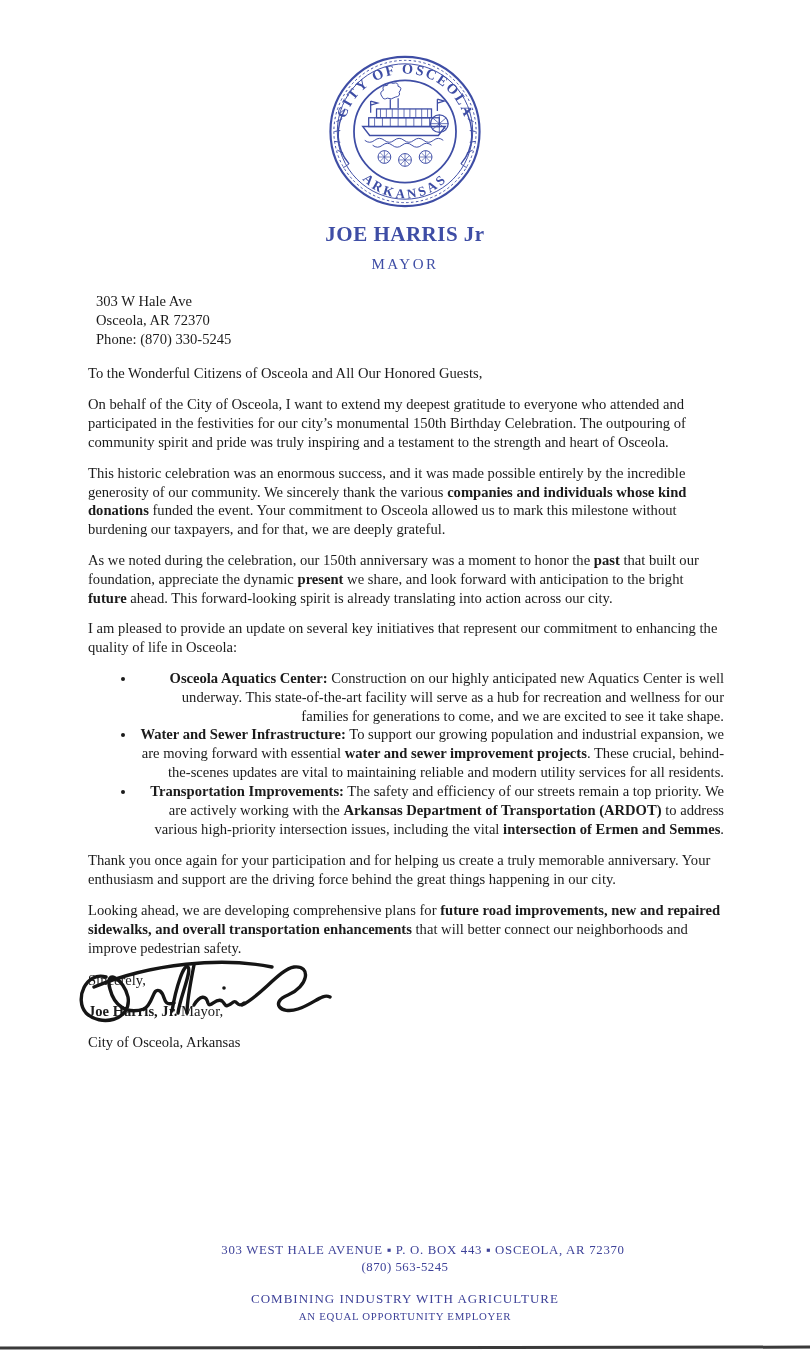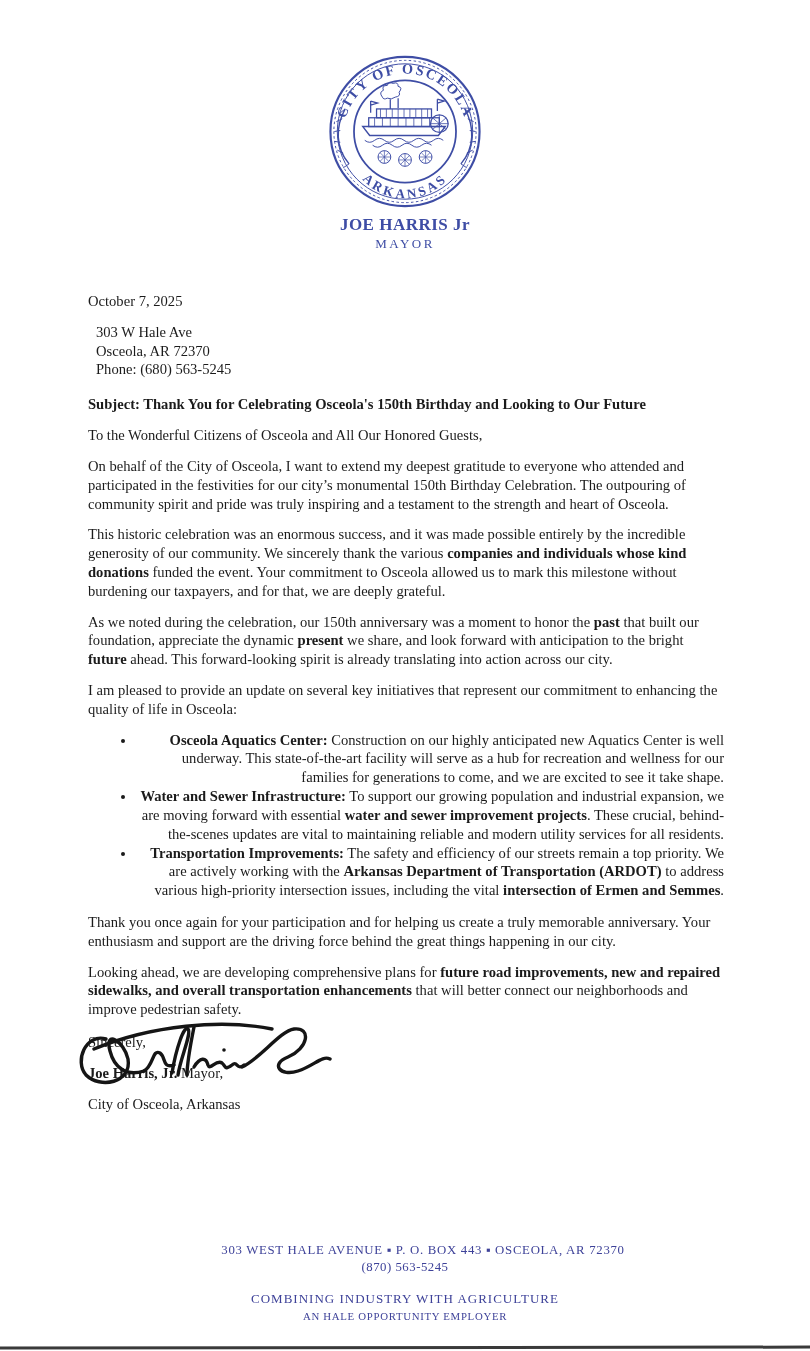--- a/index.html
+++ b/index.html
@@ -5,22 +5,22 @@
   html,body{margin:0;padding:0;background:#e8e8e8;}
   .page{
     width:810px;height:1351px;position:relative;background:#ffffff;
     font-family:"Liberation Serif","DejaVu Serif",serif;color:#1b1b1b;
     overflow:hidden;margin:0 auto;
   }
   
   .letterhead{position:absolute;top:54px;left:0;width:100%;text-align:center;}
   .seal-svg{display:inline-block;}
   .seal-svg text{font-family:"Liberation Serif","DejaVu Serif",serif;font-weight:bold;}
-  .mayor-name{color:#3e4da5;font-weight:bold;font-size:17px;letter-spacing:.5px;margin-top:2px;}
-  .mayor-title{color:#3e4da5;font-size:13px;letter-spacing:2.5px;margin-top:1px;}
+  .mayor-name{color:#3e4da5;font-weight:bold;font-size:21px;letter-spacing:.5px;margin-top:9px;}
+  .mayor-title{color:#3e4da5;font-size:15px;letter-spacing:2.5px;margin-top:9px;}
   
   .content{position:absolute;top:292px;left:88px;width:636px;font-size:14.6px;line-height:1.29;}
   .content p{margin:0 0 12px 0;}
   .date{margin-bottom:14px;}
   .address{margin-bottom:16px;margin-left:8px;}
   .b,.bold{font-weight:bold;}
   .heading{margin-bottom:14px;}
   .subject{margin-bottom:13px;}
   .greeting{margin-bottom:13px;}
   ul.initiatives{list-style:disc;margin:12px 0 13px 0;padding-left:48px;text-align:right;}
@@ -105,29 +105,27 @@
         <path d="M24,56 l-5,4 M21,66 l-6,3 M19,78 l-6,1 M19,90 l-6,-1 M22,101 l-6,-3 M28,112 l-6,4" stroke-width="1"></path>
         <path d="M146,56 C156,74 156,96 142,112"></path>
         <path d="M146,56 l5,4 M149,66 l6,3 M151,78 l6,1 M151,90 l6,-1 M148,101 l6,-3 M142,112 l6,4" stroke-width="1"></path>
       </g>
     </svg>
     <div class="mayor-name">JOE HARRIS Jr</div>
     <div class="mayor-title">MAYOR</div>
   </div>
 
   <div class="content">
-    <p class="date">October 7, 2025</p>
 
     <div class="address">
       <div>303 W Hale Ave</div>
       <div>Osceola, AR 72370</div>
-      <div>Phone: (680) 563-5245</div>
+      <div>Phone: (870) 330-5245</div>
     </div>
 
-    <p class="bold subject">Subject: Thank You for Celebrating Osceola's 150th Birthday and Looking to Our Future</p>
     <p class="greeting">To the Wonderful Citizens of Osceola and All Our Honored Guests,</p>
 
     <p><span>On behalf of the City of Osceola, I want to extend my deepest gratitude to everyone who attended and participated in the festivities for our city’s monumental 150th Birthday Celebration. The outpouring of community spirit and pride was truly inspiring and a testament to the strength and heart of Osceola.</span></p>
     <p><span>This historic celebration was an enormous success, and it was made possible entirely by the incredible generosity of our community. We sincerely thank the various </span><span class="b">companies and individuals whose kind donations</span><span> funded the event. Your commitment to Osceola allowed us to mark this milestone without burdening our taxpayers, and for that, we are deeply grateful.</span></p>
     <p><span>As we noted during the celebration, our 150th anniversary was a moment to honor the </span><span class="b">past</span><span> that built our foundation, appreciate the dynamic </span><span class="b">present</span><span> we share, and look forward with anticipation to the bright </span><span class="b">future</span><span> ahead. This forward-looking spirit is already translating into action across our city.</span></p>
     <p><span>I am pleased to provide an update on several key initiatives that represent our commitment to enhancing the quality of life in Osceola:</span></p>
 
     <ul class="initiatives">
       <li><span class="b">Osceola Aquatics Center:</span><span> Construction on our highly anticipated new Aquatics Center is well underway. This state-of-the-art facility will serve as a hub for recreation and wellness for our families for generations to come, and we are excited to see it take shape.</span></li>
       <li><span class="b">Water and Sewer Infrastructure:</span><span> To support our growing population and industrial expansion, we are moving forward with essential </span><span class="b">water and sewer improvement projects</span><span>. These crucial, behind-the-scenes updates are vital to maintaining reliable and modern utility services for all residents.</span></li>
@@ -153,17 +151,17 @@
       </svg>
       <p class="signer"><span class="b">Joe Harris, Jr.</span><span> Mayor,</span></p>
       <p class="signer-line2">City of Osceola, Arkansas</p>
     </div>
   </div>
 
   <div class="footer">
     <div class="f1">303 WEST HALE AVENUE  ▪  P. O. BOX 443  ▪  OSCEOLA, AR 72370</div>
     <div class="f2">(870) 563-5245</div>
     <div class="f3">COMBINING INDUSTRY WITH AGRICULTURE</div>
-    <div class="f4">AN HALE OPPORTUNITY EMPLOYER</div>
+    <div class="f4">AN EQUAL OPPORTUNITY EMPLOYER</div>
   </div>
 
   <div class="scan-edge"></div>
 </div>
 
 </body></html>

